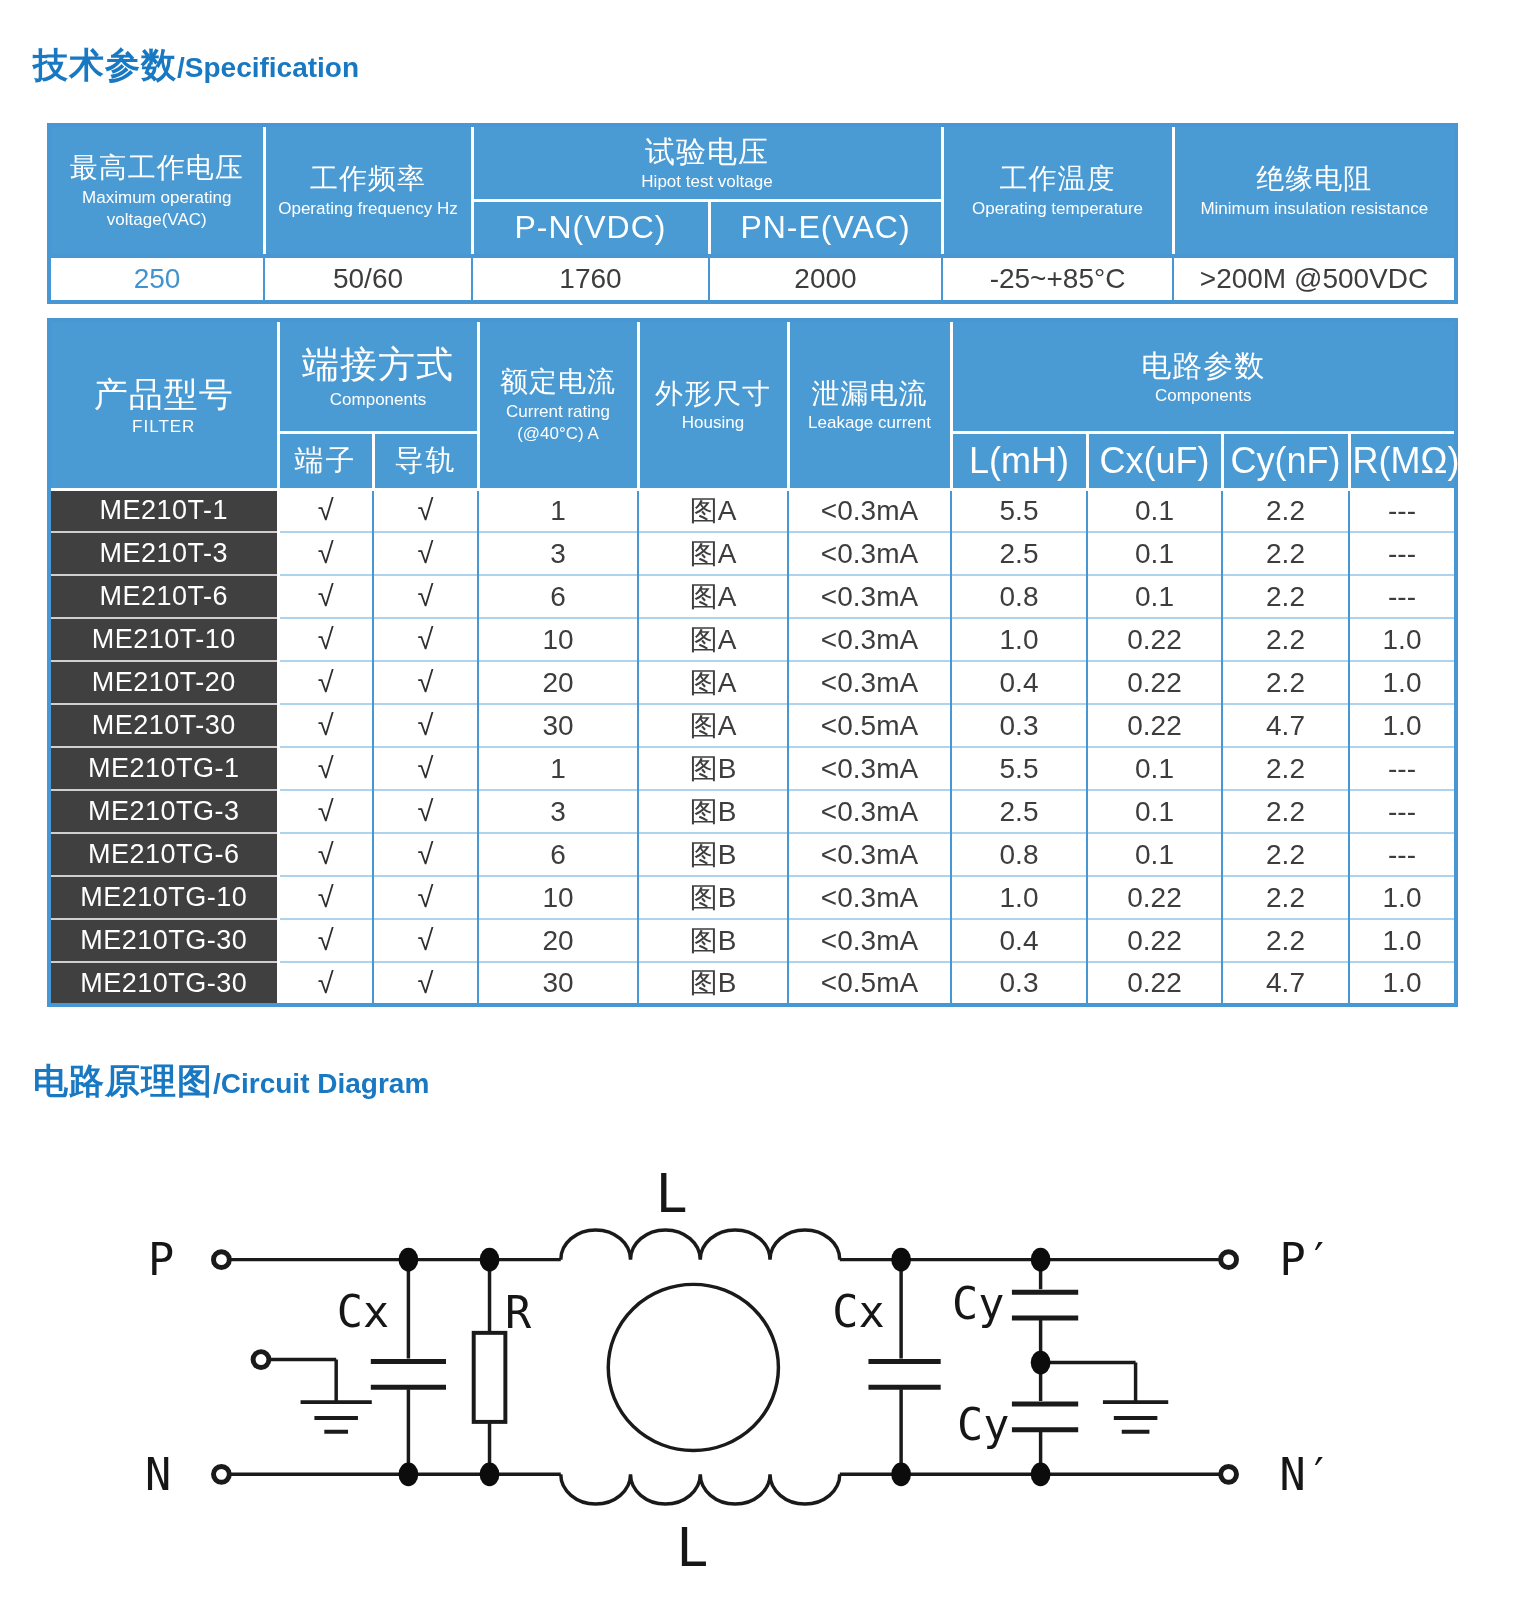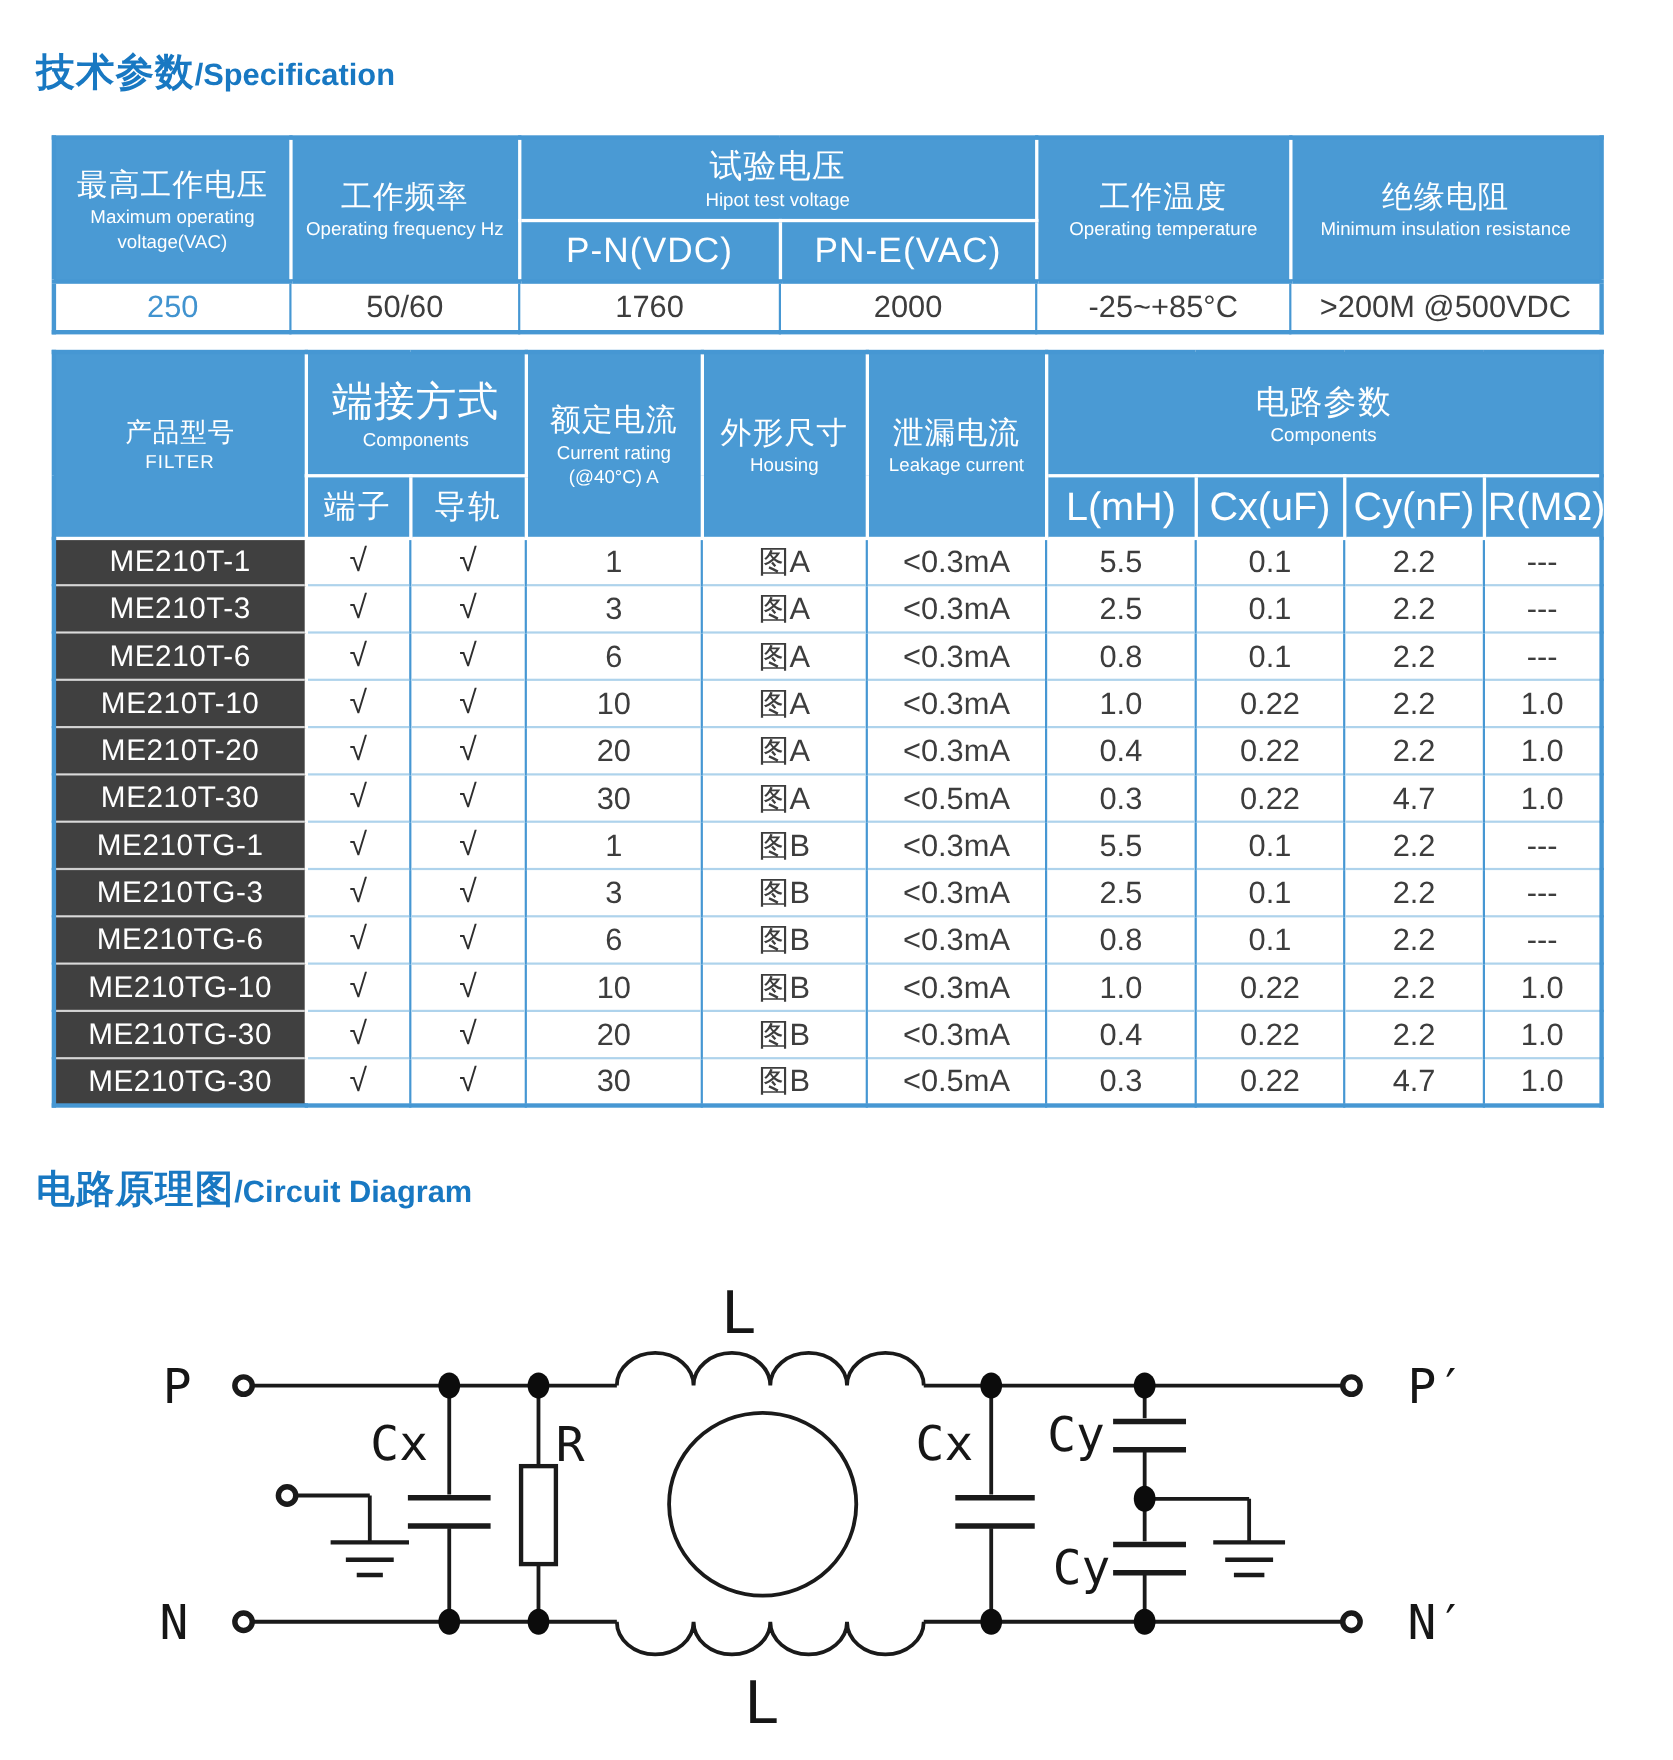--- a/index.html
+++ b/index.html
@@ -129,21 +129,21 @@
       <col style="width:150px">
       <col style="width:163px">
     <col style="width:136px">
       <col style="width:135px">
       <col style="width:127px">
       <col style="width:107px">
   </colgroup>
   <thead>
     <tr class="hrow1">
       <th rowspan="2">
-        <span class="cn" style="font-size:24px">产品型号</span>
+        <span class="cn" style="font-size:34px">产品型号</span>
         <span class="en" style="letter-spacing:1px">FILTER</span>
       </th>
       <th colspan="2">
         <span class="cn" style="font-size:37px">端接方式</span>
         <span class="en">Components</span>
       </th>
       <th rowspan="2">
         <span class="cn">额定电流</span>
         <span class="en">Current rating</span>
         <span class="en">(@40°C)  A</span>

